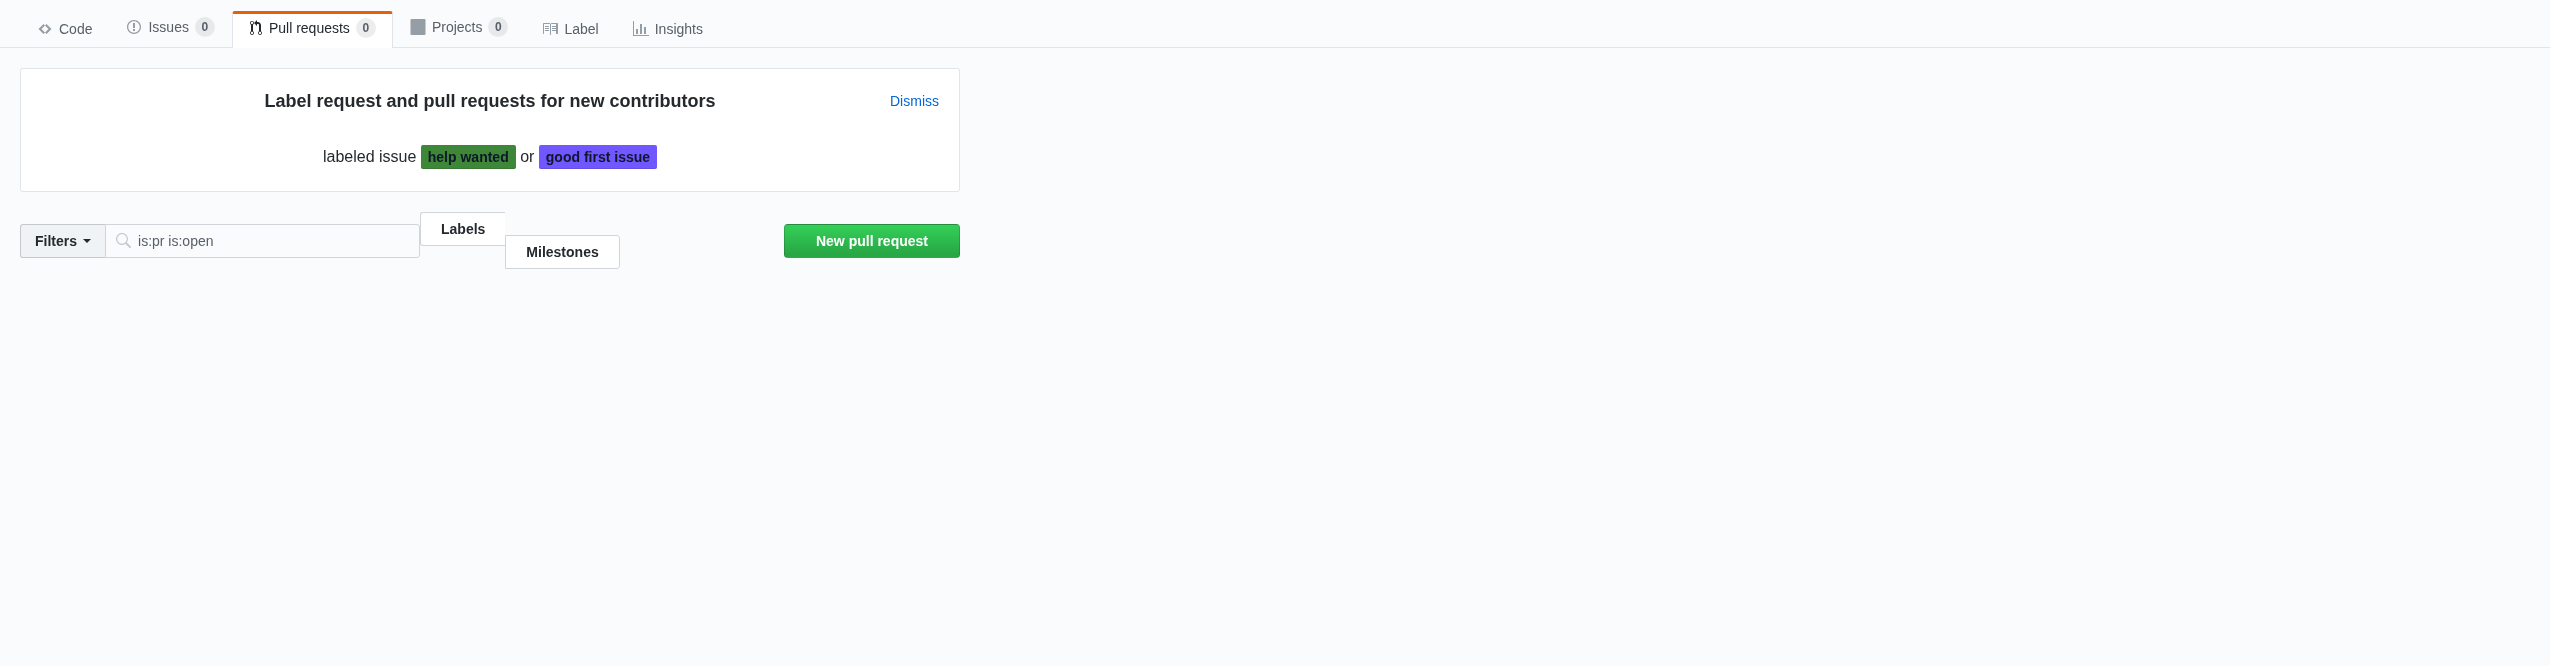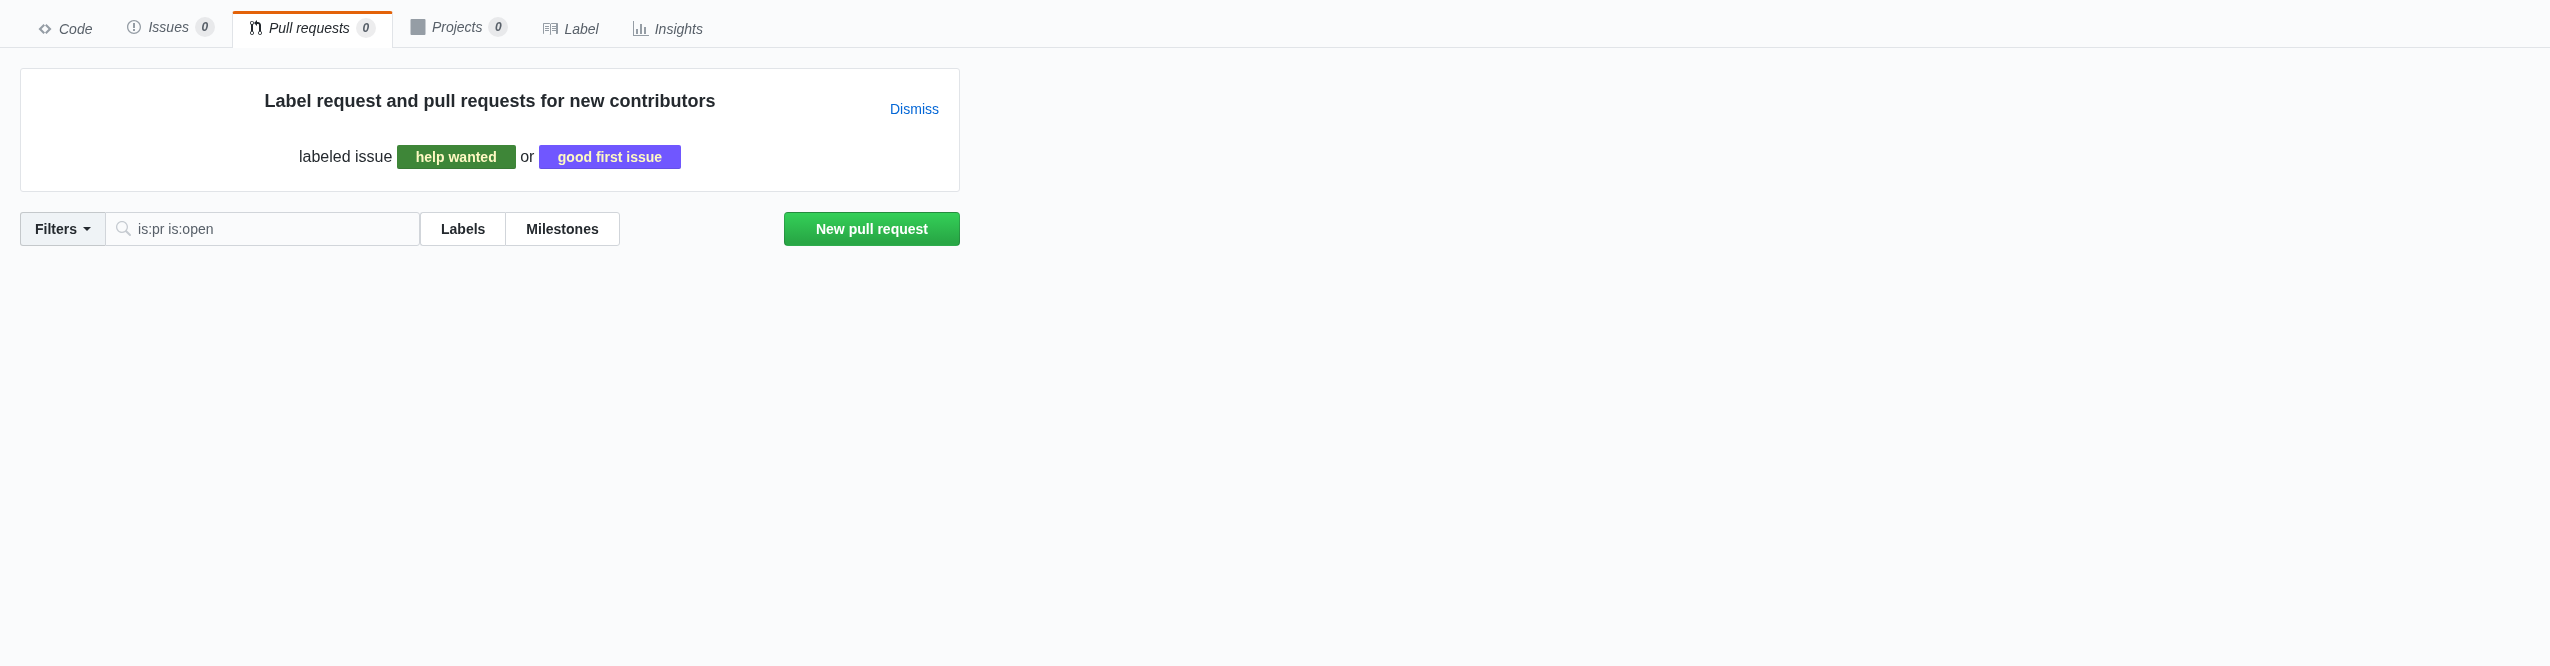--- a/index.html
+++ b/index.html
@@ -7,21 +7,20 @@
     font-family: -apple-system, BlinkMacSystemFont, "Segoe UI", Helvetica, Arial, sans-serif;
     background: #fafbfc;
     color: #24292e;
     font-size: 14px;
   }
 
   
   .tabnav {
     border-bottom: 1px solid #e1e4e8;
     background: #fafbfc;
-    font-style: italic;
   }
   .tabnav-inner {
     display: flex;
     align-items: flex-end;
     padding: 0 20px;
     height: 47px;
   }
   .repo-tab {
     display: flex;
     align-items: center;
@@ -69,43 +68,43 @@
     margin-top: 20px;
     border: 1px solid #e1e4e8;
     border-radius: 3px;
     background: #fff;
     padding: 22px 24px;
     position: relative;
     text-align: center;
   }
   .banner-dismiss {
     position: absolute;
-    top: 32px;
+    top: 24px;
     right: 20px;
     color: #0366d6;
     font-size: 14px;
     cursor: pointer;
   }
   .banner h3 {
     font-size: 18px;
     font-weight: 600;
     margin-bottom: 6px;
   }
   .banner p {
     font-size: 16px;
     color: #24292e;
     line-height: 1.6;
   }
   .label-pill {
     display: inline-block;
-    padding: 1px 19px;
+    padding: 1px 7px;
     font-size: 14px;
     font-weight: 600;
     border-radius: 2px;
-    color: #fef9c3;
+    color: #0f172a;
     box-shadow: inset 0 -1px 0 rgba(27,31,35,0.12);
   }
 
   
   .subnav {
     display: flex;
     align-items: center;
     margin-top: 20px;
   }
   .filter-group {
@@ -166,21 +165,21 @@
     background: #fff;
     border: 1px solid #d1d5da;
     color: #24292e;
     font-size: 14px;
     font-weight: 600;
     padding: 6px 20px;
     height: 34px;
     cursor: pointer;
   }
   .btn-group .btn-outline:first-child { border-radius: 3px 0 0 3px; border-right: none; }
-  .btn-group .btn-outline:last-child  { border-radius: 0 3px 3px 0; }
+  .btn-group .btn-outline:last-child  { border-radius: 0 3px 3px 0; margin-top: 23px; }
 
   .spacer { flex: 1; }
 
   .btn-primary {
     background: linear-gradient(-180deg,#34d058,#28a745 90%);
     border: 1px solid rgba(27,31,35,0.2);
     border-radius: 4px;
     color: #fff;
     font-size: 14px;
     font-weight: 600;

